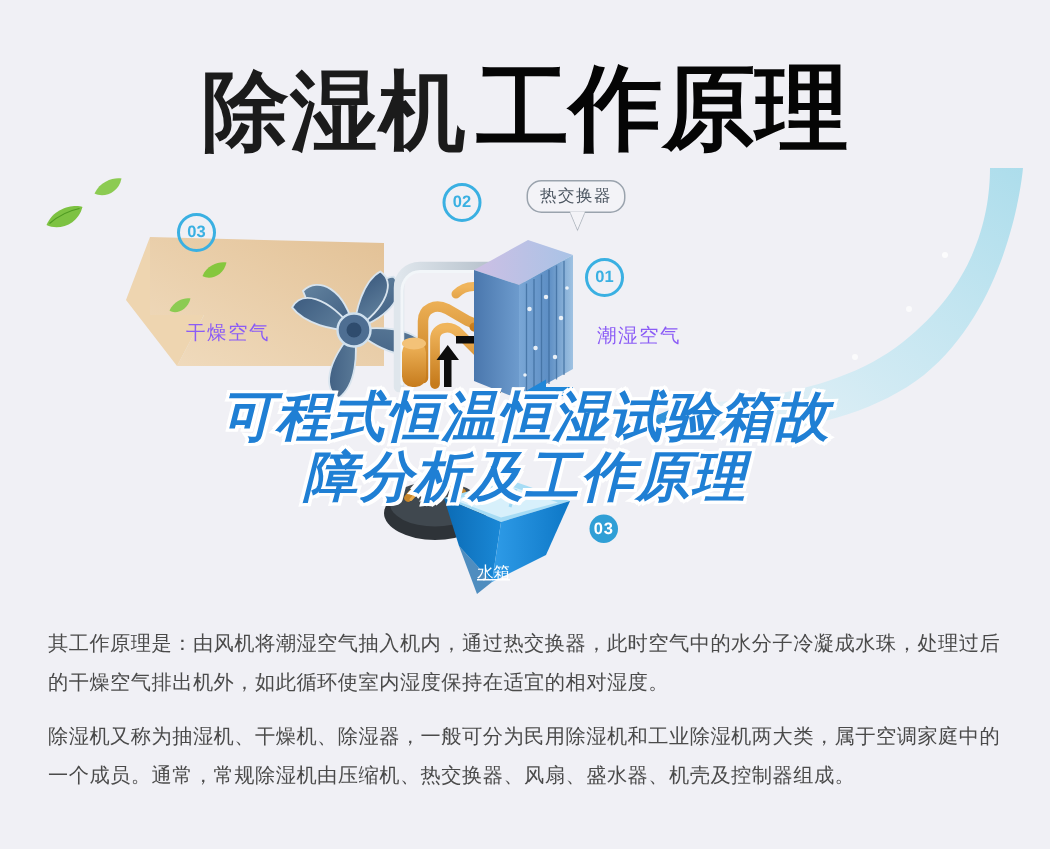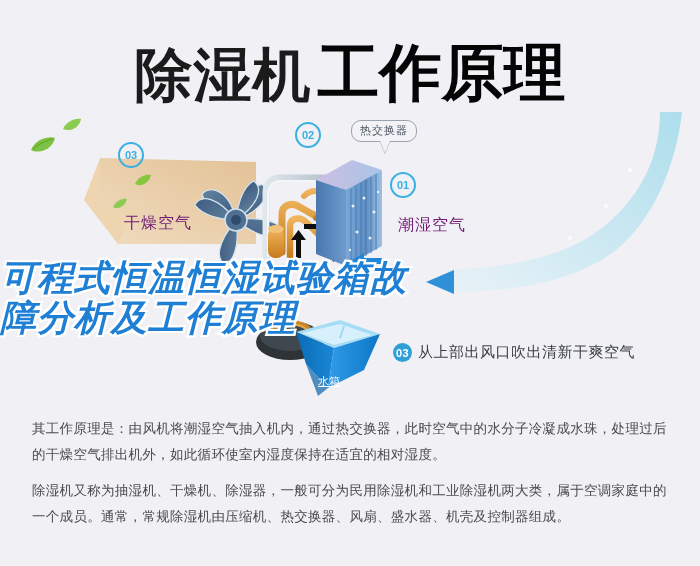--- a/index.html
+++ b/index.html
@@ -143,22 +143,22 @@
     font-family: "Liberation Sans", sans-serif;
     background: transparent;
   }
   .marker.m03 { left: 118px; top: 32px; }
   .marker.m02 { left: 295px; top: 12px; }
   .marker.m01 { left: 390px; top: 62px; }
 
   
   .diag-label {
     position: absolute;
-    font-size: 16px;
-    color: #701a75;
+    font-size: 13px;
+    color: #8b5cf6;
     font-family: "Liberation Sans", sans-serif;
     letter-spacing: 1px;
     white-space: nowrap;
   }
   .lbl-dry   { left: 124px; top: 103px; }
   .lbl-humid { left: 398px; top: 105px; }
   .lbl-tank  {
     left: 318px; top: 264px;
     font-size: 11px;
     color: #ffffff;
@@ -219,20 +219,21 @@
     margin-right: 6px;
     flex: 0 0 auto;
   }
 
   
   .overlay-title {
     position: absolute;
     left: 0;
     top: 258px;
     width: 700px;
+    text-align: center;
     z-index: 40;
     pointer-events: none;
   }
   .overlay-line {
     font-size: 36px;
     font-weight: 900;
     font-style: italic;
     color: #1f7fd4;
     letter-spacing: 1px;
     line-height: 1.12;
@@ -439,21 +440,20 @@
     <div class="marker m01">01</div>
 
     <div class="callout">热交换器</div>
 
     <div class="diag-label lbl-dry">干燥空气</div>
     <div class="diag-label lbl-humid">潮湿空气</div>
     <div class="diag-label lbl-tank">水箱</div>
 
     <div class="step-line step-03">
       <span class="step-dot">03</span>
-      <span>从上部出风口吹出清新干爽空气</span>
     </div>
   </div>
 
   <div class="overlay-title">
     <div class="overlay-line">可程式恒温恒湿试验箱故</div>
     <div class="overlay-line">障分析及工作原理</div>
   </div>
 
   <div class="body-copy">
     <p>其工作原理是：由风机将潮湿空气抽入机内，通过热交换器，此时空气中的水分子冷凝成水珠，处理过后的干燥空气排出机外，如此循环使室内湿度保持在适宜的相对湿度。</p>

